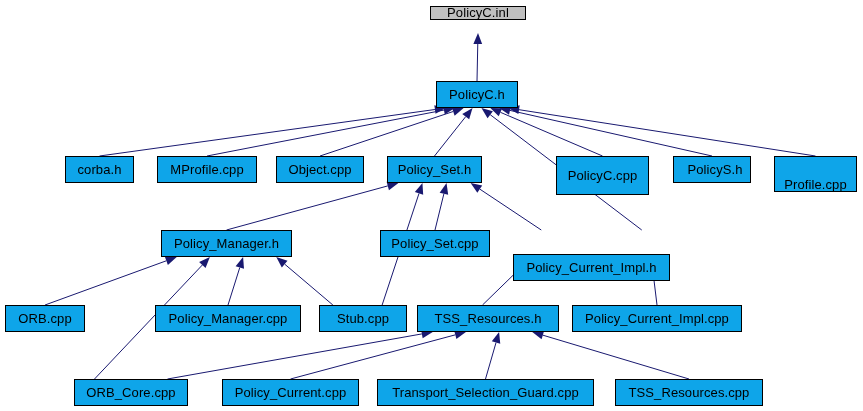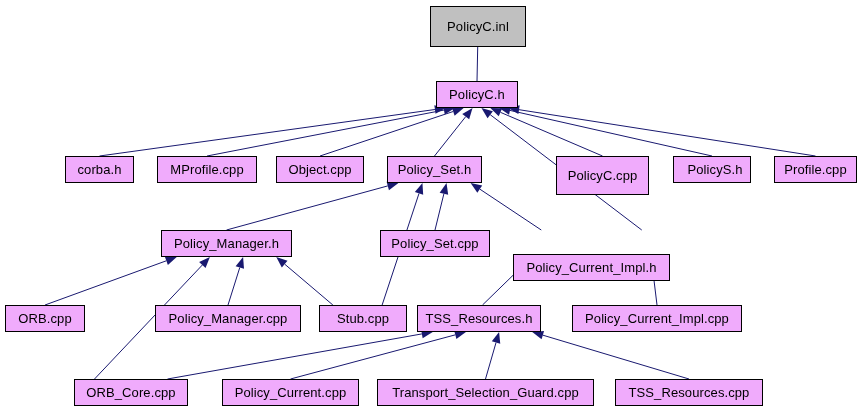--- a/index.html
+++ b/index.html
@@ -20,21 +20,21 @@
     left: 0;
     top: 0;
     width: 863px;
     height: 411px;
     pointer-events: none;
   }
   .node {
     position: absolute;
     box-sizing: border-box;
     border: 1px solid #000000;
-    background: #f0abfc;
+    background: #0ea5e9;
     color: #000000;
     font-size: 13px;
     line-height: 1;
     display: flex;
     align-items: center;
     justify-content: center;
     white-space: nowrap;
     letter-spacing: 0.1px;
   }
   .node.highlight {
@@ -91,21 +91,21 @@
       <line x1="167.48" y1="379.00" x2="421.89" y2="333.92" stroke="#191970" stroke-width="1"></line>
       <polygon points="432.72,332.00 422.66,338.25 421.12,329.59" fill="#191970"></polygon>
       <line x1="290.50" y1="379.00" x2="455.28" y2="334.85" stroke="#191970" stroke-width="1"></line>
       <polygon points="465.91,332.00 456.42,339.10 454.14,330.60" fill="#191970"></polygon>
       <line x1="485.50" y1="379.00" x2="496.04" y2="342.57" stroke="#191970" stroke-width="1"></line>
       <polygon points="499.09,332.00 500.26,343.79 491.81,341.34" fill="#191970"></polygon>
       <line x1="689.00" y1="379.00" x2="542.82" y2="335.16" stroke="#191970" stroke-width="1"></line>
       <polygon points="532.28,332.00 544.08,330.95 541.55,339.37" fill="#191970"></polygon>
     </svg>
   <div id="node-layer">
-      <div class="node highlight" style="left: 430px; top: 6px; width: 96px; height: 41px;">
+      <div class="node highlight" style="left: 430px; top: 6px; width: 96px; height: 14px; align-items: flex-end;">
         <span class="node-label">PolicyC.inl</span>
       </div>
       <div class="node" style="left: 436px; top: 81px; width: 82px; height: 27px;">
         <span class="node-label">PolicyC.h</span>
       </div>
       <div class="node" style="left: 65px; top: 156px; width: 69px; height: 27px;">
         <span class="node-label">corba.h</span>
       </div>
       <div class="node" style="left: 157px; top: 156px; width: 100px; height: 27px;">
         <span class="node-label">MProfile.cpp</span>
@@ -115,42 +115,42 @@
       </div>
       <div class="node" style="left: 387px; top: 156px; width: 95px; height: 27px;">
         <span class="node-label">Policy_Set.h</span>
       </div>
       <div class="node" style="left: 556px; top: 156px; width: 93px; height: 39px;">
         <span class="node-label">PolicyC.cpp</span>
       </div>
       <div class="node" style="left: 673px; top: 156px; width: 78px; height: 27px; padding-left: 6px;">
         <span class="node-label">PolicyS.h</span>
       </div>
-      <div class="node" style="left: 774px; top: 156px; width: 83px; height: 27px;">
+      <div class="node" style="left: 774px; top: 156px; width: 83px; height: 36px; align-items: flex-end;">
         <span class="node-label">Profile.cpp</span>
       </div>
       <div class="node" style="left: 161px; top: 230px; width: 131px; height: 27px;">
         <span class="node-label">Policy_Manager.h</span>
       </div>
       <div class="node" style="left: 380px; top: 230px; width: 110px; height: 27px;">
         <span class="node-label">Policy_Set.cpp</span>
       </div>
       <div class="node" style="left: 513px; top: 230px; width: 157px; height: 27px; margin-top: 24px;">
         <span class="node-label">Policy_Current_Impl.h</span>
       </div>
       <div class="node" style="left: 5px; top: 305px; width: 80px; height: 27px;">
         <span class="node-label">ORB.cpp</span>
       </div>
       <div class="node" style="left: 155px; top: 305px; width: 146px; height: 27px;">
         <span class="node-label">Policy_Manager.cpp</span>
       </div>
       <div class="node" style="left: 319px; top: 305px; width: 88px; height: 27px;">
         <span class="node-label">Stub.cpp</span>
       </div>
-      <div class="node" style="left: 417px; top: 305px; width: 124px; height: 27px;">
+      <div class="node" style="left: 417px; top: 305px; width: 142px; height: 27px;">
         <span class="node-label">TSS_Resources.h</span>
       </div>
       <div class="node" style="left: 572px; top: 305px; width: 170px; height: 27px;">
         <span class="node-label">Policy_Current_Impl.cpp</span>
       </div>
       <div class="node" style="left: 74px; top: 379px; width: 114px; height: 27px;">
         <span class="node-label">ORB_Core.cpp</span>
       </div>
       <div class="node" style="left: 222px; top: 379px; width: 137px; height: 27px; justify-content: center;">
         <span class="node-label">Policy_Current.cpp</span>

